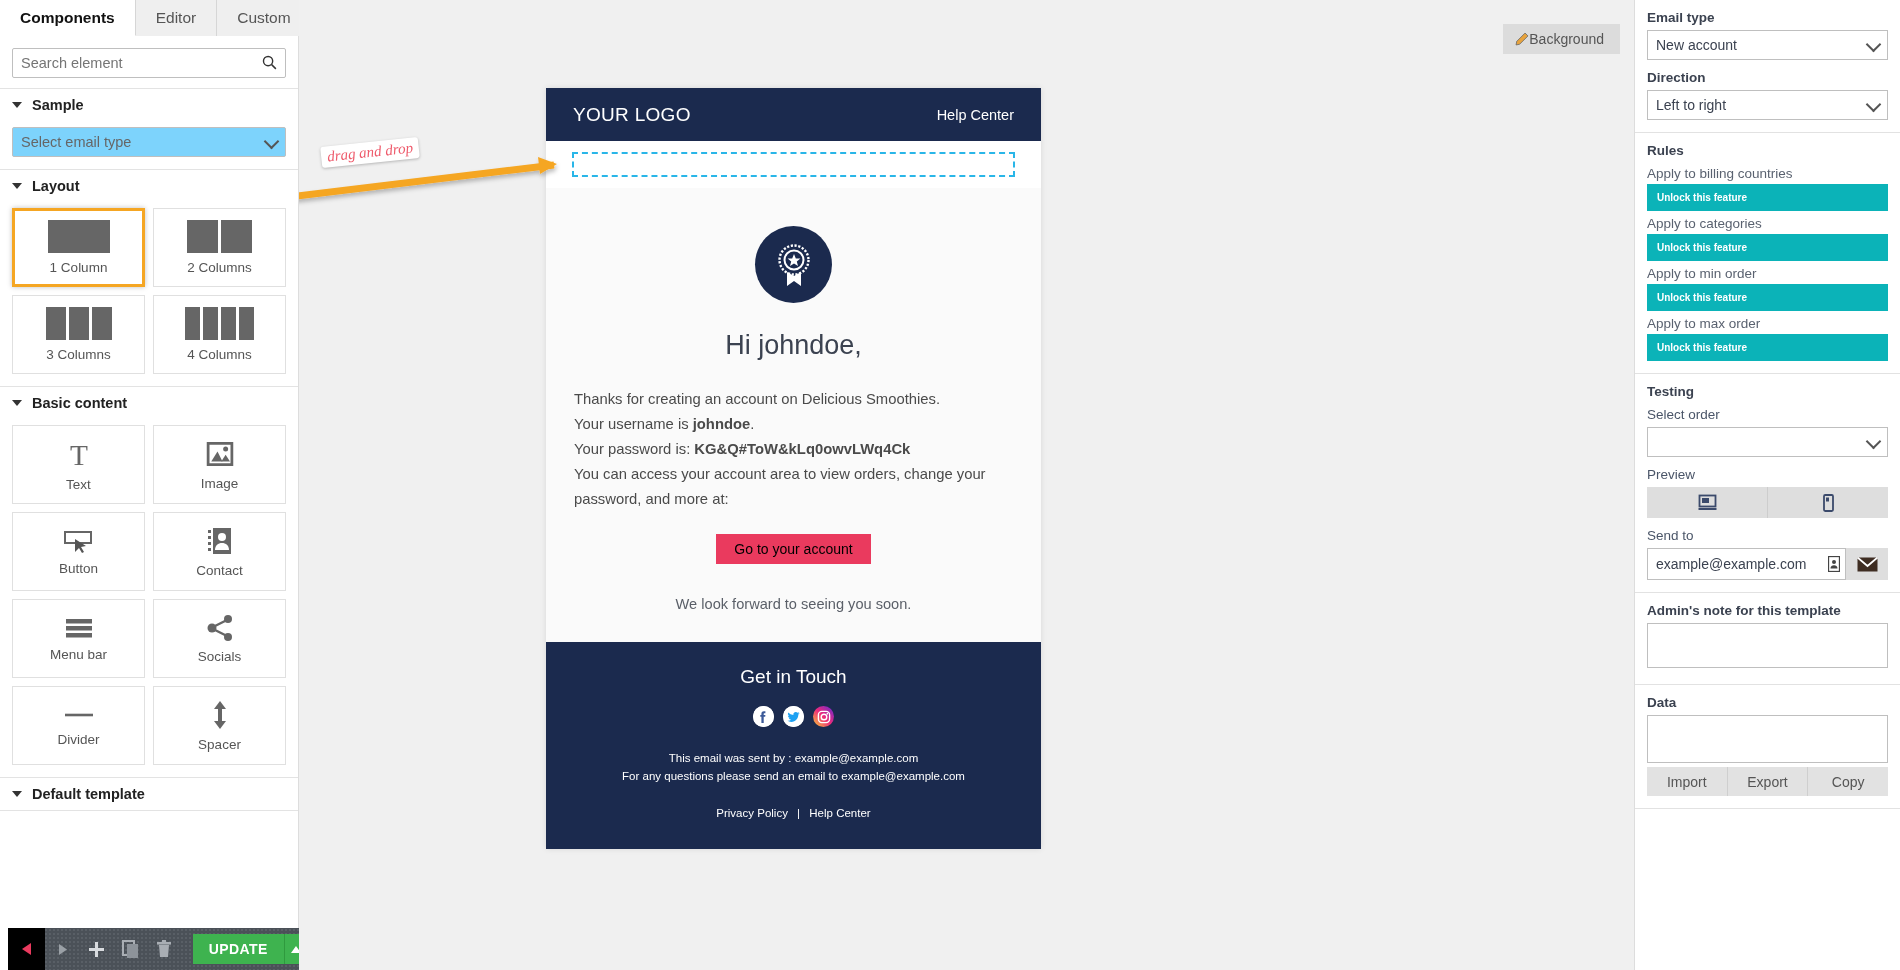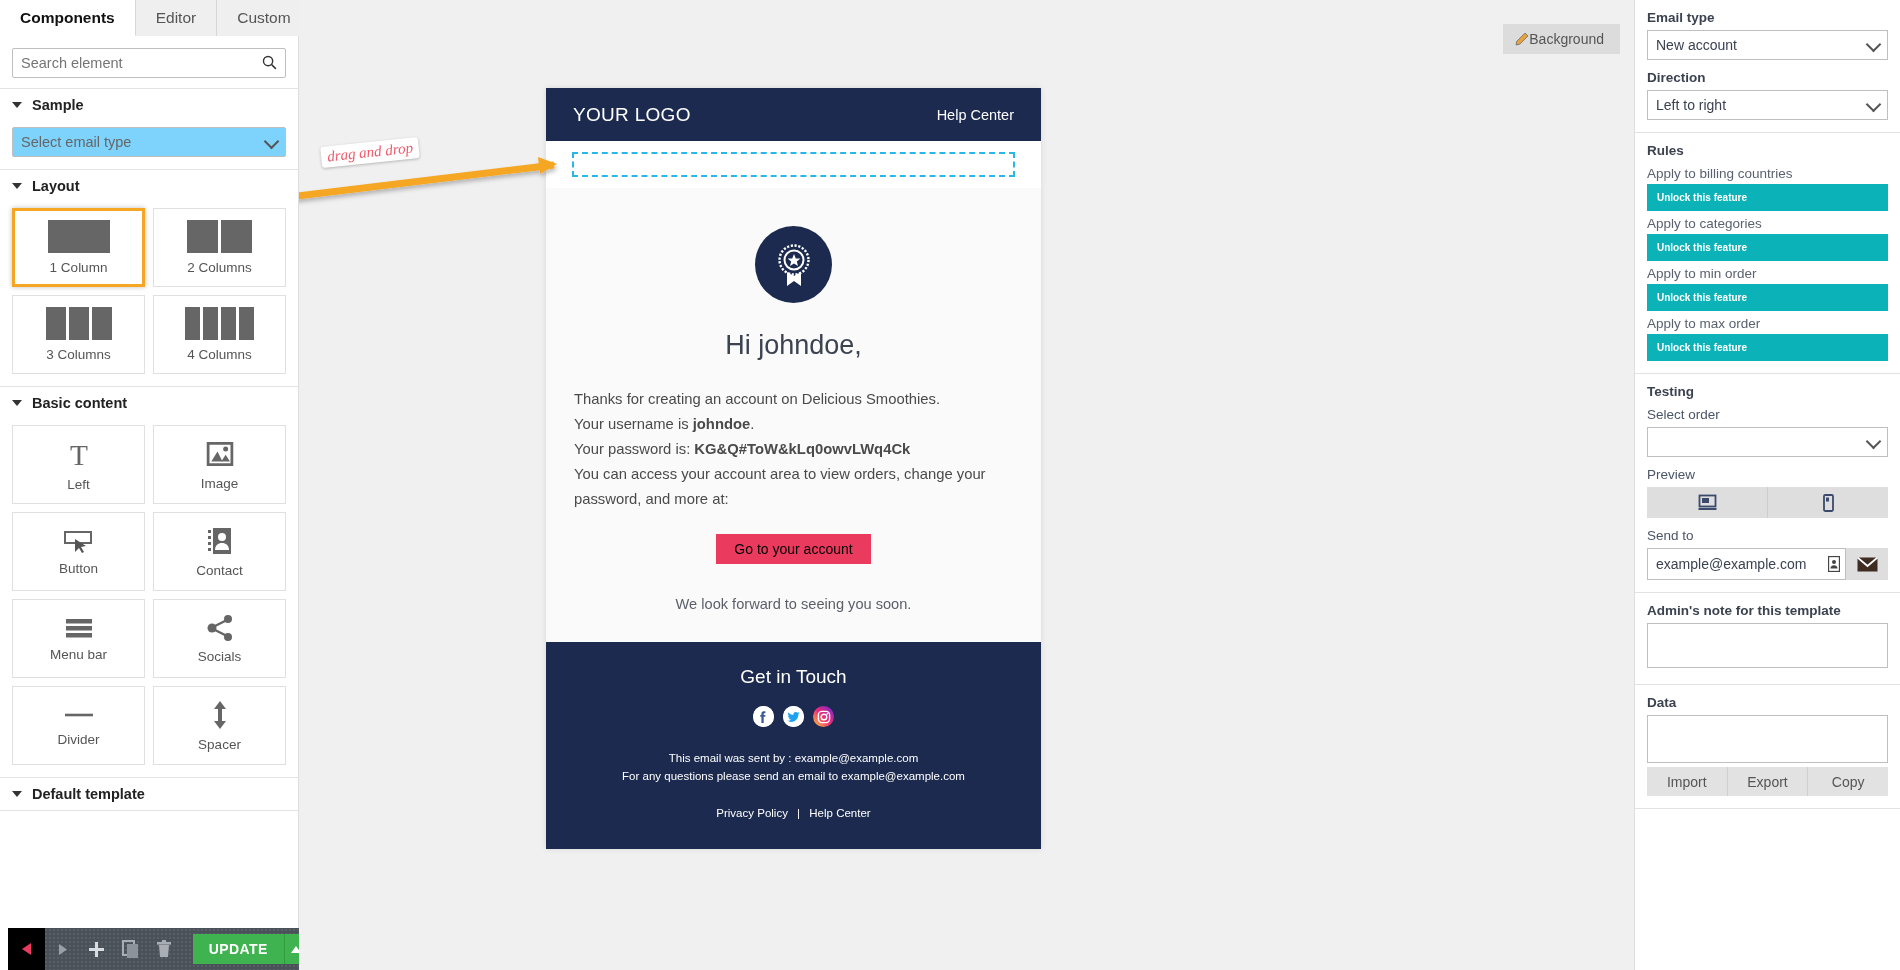--- a/index.html
+++ b/index.html
@@ -253,21 +253,21 @@
     <div class="section-head">
       <span class="caret"></span>
       <span>Basic content</span>
     </div>
     <div class="grid">
 
       <div class="cell">
         <svg width="34" height="32" viewBox="0 0 24 24">
           <text x="12" y="20" text-anchor="middle" font-family="Liberation Serif, serif" font-size="22" fill="#666">T</text>
         </svg>
-        <div class="label">Left</div>
+        <div class="label">Text</div>
       </div>
 
       <div class="cell">
         <svg width="30" height="30" viewBox="0 0 24 24">
           <rect x="2.5" y="3.5" width="19" height="17" fill="none" stroke="#666" stroke-width="2.2"></rect>
           <polygon points="5,18 10,10 14,18" fill="#666"></polygon>
             <polygon points="13,18 16.5,12.5 20,18" fill="#666"></polygon>
           <circle cx="16.5" cy="8" r="2" fill="#666"></circle>
         </svg>
         <div class="label">Image</div>

